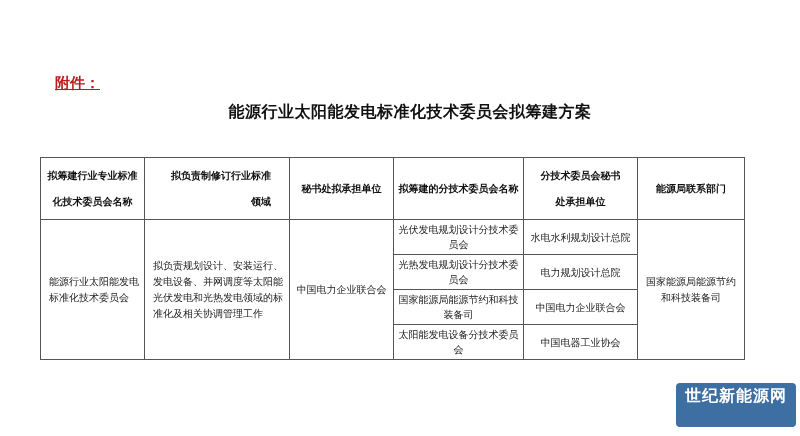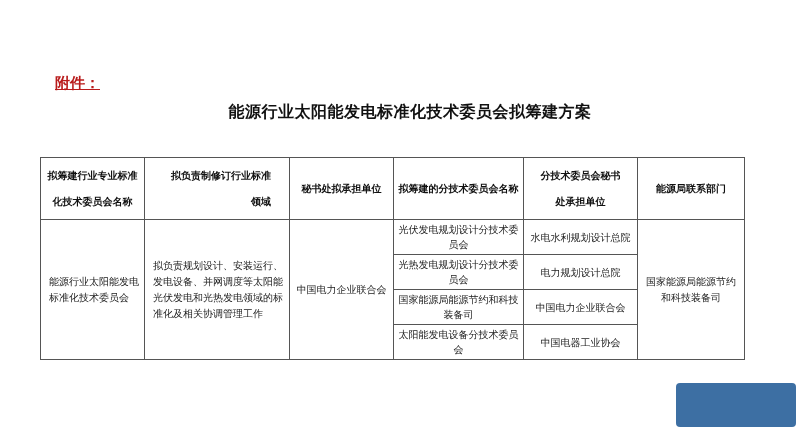--- a/index.html
+++ b/index.html
@@ -84,13 +84,14 @@
       <td class="sub">中国电力企业联合会</td>
     </tr>
     <tr>
       <td class="sub">太阳能发电设备分技术委员会</td>
       <td class="sub">中国电器工业协会</td>
     </tr>
   </tbody>
 </table>
 
 <div class="logo">
+  <div class="cn">世纪新能源网</div>
 </div>
 
 </body></html>

